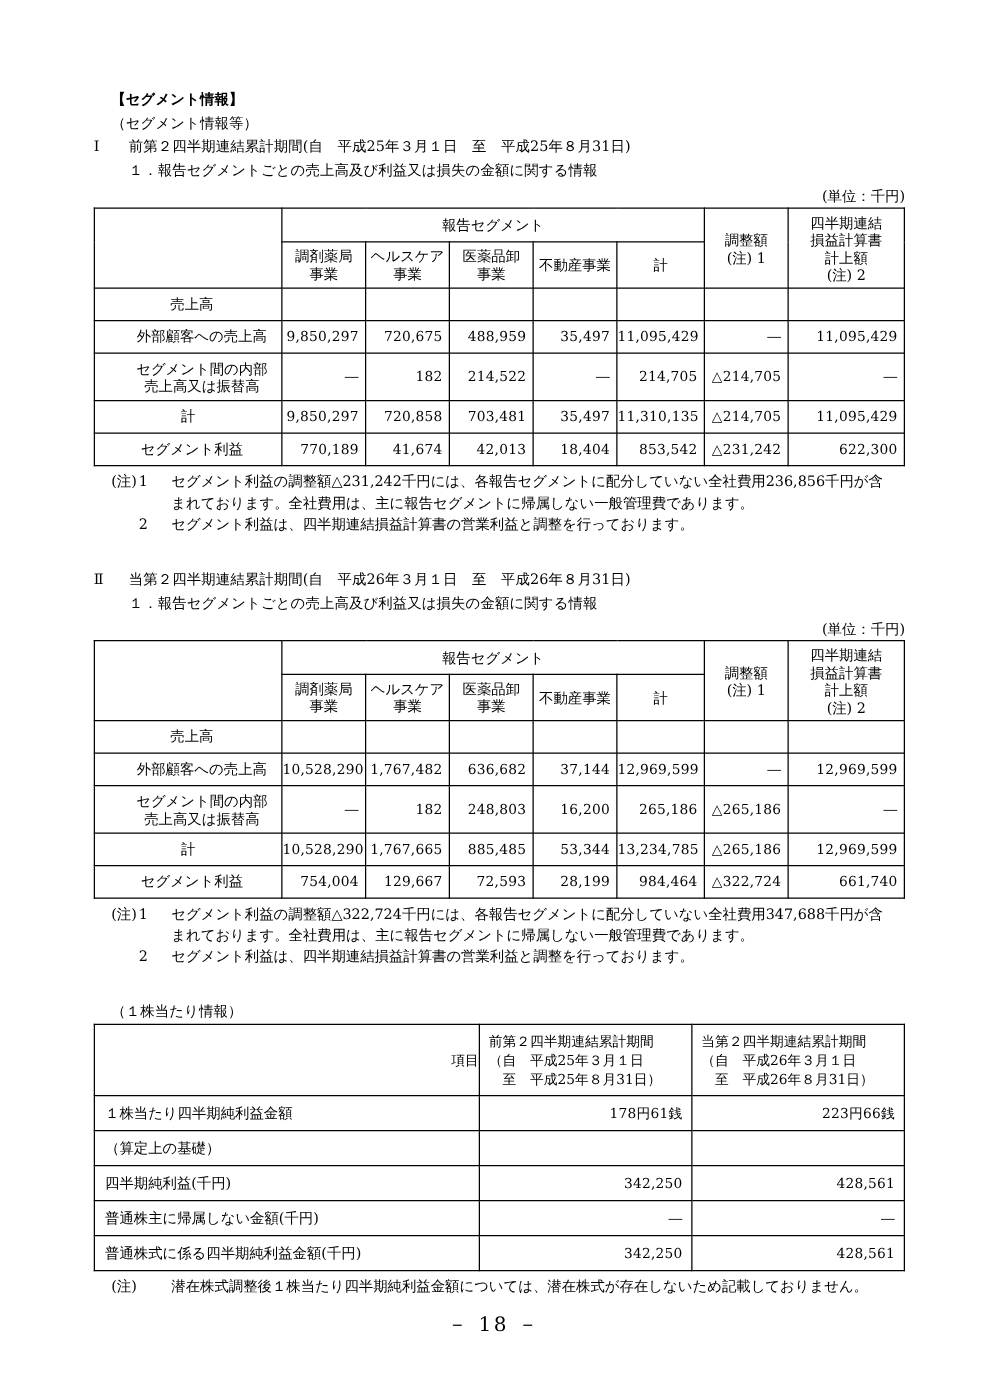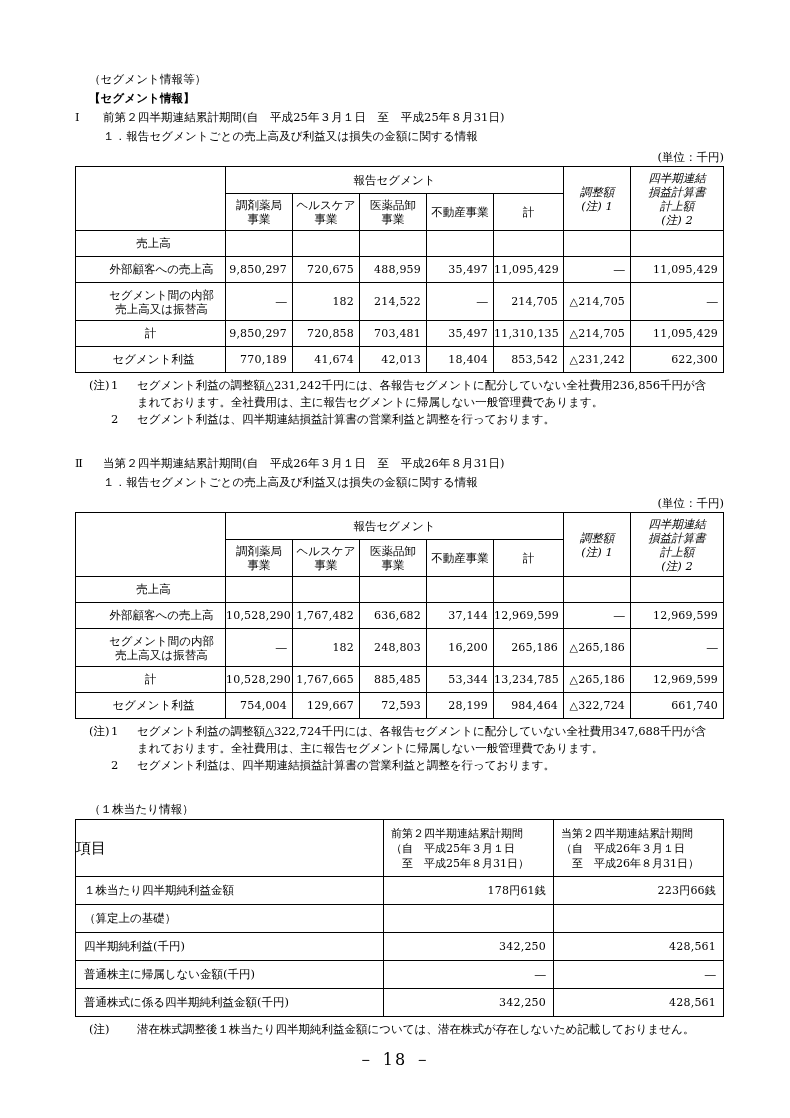--- a/index.html
+++ b/index.html
@@ -80,21 +80,20 @@
     height: 36px;
     font-size: 11.5px;
     line-height: 14px;
     padding: 0 1px;
   }
   .seg .hdr-tall {
     text-align: center;
     font-size: 11.5px;
     line-height: 14px;
     padding: 0 1px;
-    font-style: italic;
   }
   .seg td.rowlabel {
     text-align: center;
     padding-left: 6px;
     height: 25px;
     font-size: 11.5px;
   }
   .seg td.rowlabel.sub {
     padding-left: 22px;
   }
@@ -114,23 +113,23 @@
   .seg td.rowlabel.twolines {
     line-height: 14px;
     padding-top: 1px;
   }
   .seg tr.thin-top td { border-top: 1px solid #000; }
 
   .inner-noline { border-top: none !important; }
 
   
   .eps .eps-hdr-item {
-    text-align: left;
+    text-align: right;
     height: 52px;
-    font-size: 15px;
+    font-size: 11px;
   }
   .eps .eps-hdr-period {
     text-align: left;
     height: 52px;
     font-size: 11px;
     line-height: 15px;
     padding: 2px 4px 2px 7px;
     white-space: pre;
   }
   .eps td.eps-label {
@@ -177,22 +176,22 @@
     font-size: 16px;
     letter-spacing: 2px;
   }
 </style>
 </head>
 <body>
 
 <div class="page">
   <div class="content">
 
+    <div class="line ind1 bracket-title">【セグメント情報】</div>
     <div class="line ind1">（セグメント情報等）</div>
-    <div class="line ind1 bracket-title">【セグメント情報】</div>
 
     <div class="roman-row">
       <div class="roman-mark">Ⅰ</div>
       <div class="line">前第２四半期連結累計期間(自　平成25年３月１日　至　平成25年８月31日)</div>
     </div>
     <div class="line ind2">１．報告セグメントごとの売上高及び利益又は損失の金額に関する情報</div>
     <div class="unit-line">(単位：千円)</div>
 
     <table class="seg">
       <colgroup>

